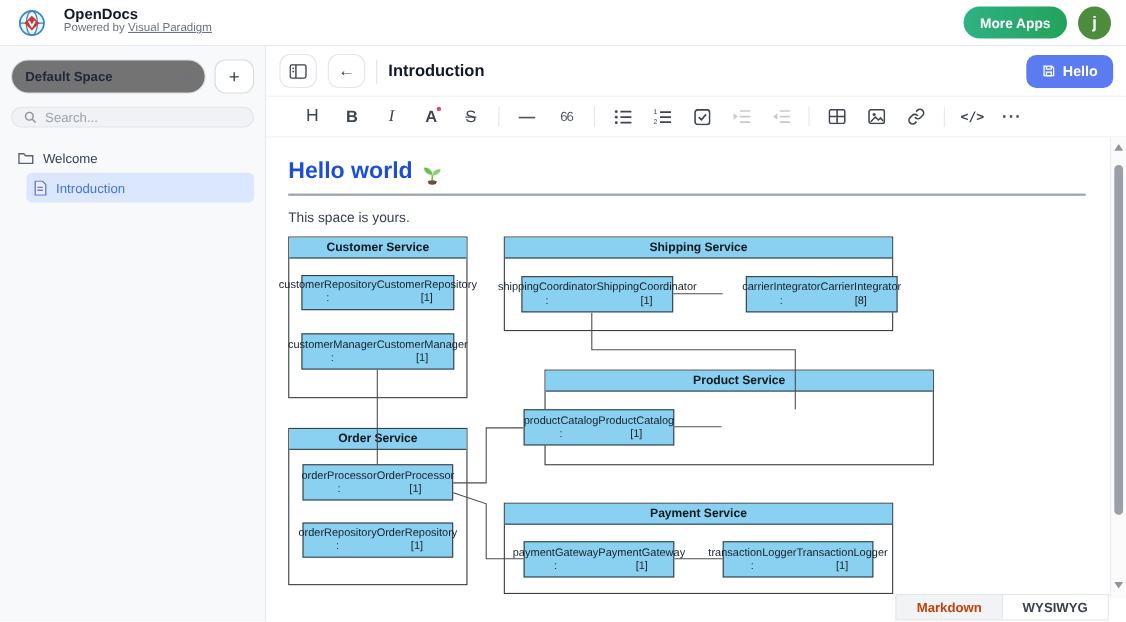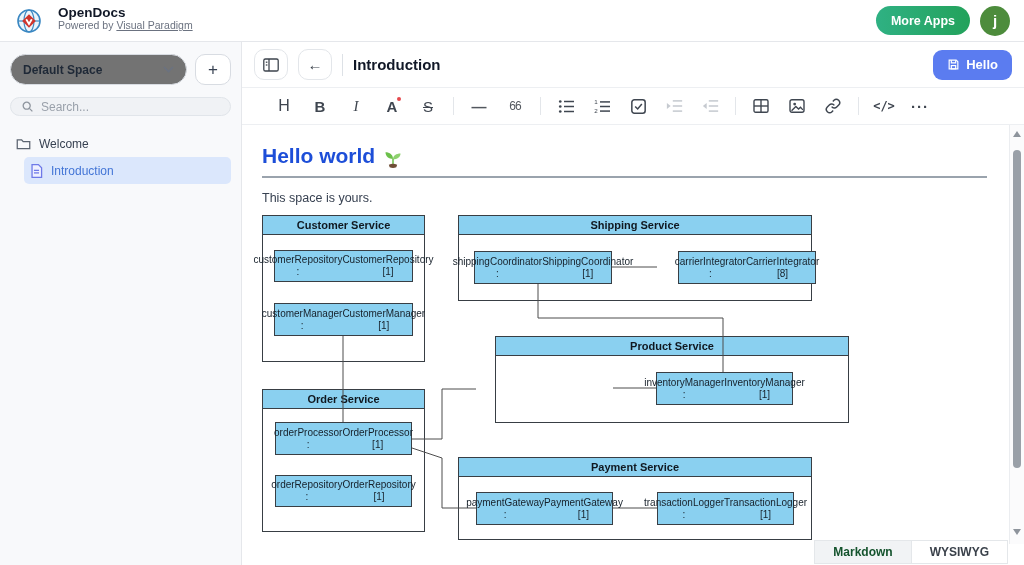--- a/index.html
+++ b/index.html
@@ -98,21 +98,21 @@
     border-bottom:6px solid #8e949c; }
   .sb-arrow-down { top:404px; border-left:4.5px solid transparent; border-right:4.5px solid transparent;
     border-top:6px solid #8e949c; }
   .sb-thumb { position:absolute; top:25px; left:3px; width:8px; height:318px; border-radius:4px;
     background:#9aa0a8; cursor:grab; }
 
   
   .mode-tabs { position:absolute; bottom:1px; right:16px; display:flex; z-index:6; }
   .mode-tab { height:24px; padding:0 18px; display:flex; align-items:center; font-size:12px;
     font-weight:bold; border:1px solid #e4e7ea; cursor:pointer; }
-  .mode-tab.inactive { background:#f1f3f5; color:#14532d; }
+  .mode-tab.inactive { background:#f1f3f5; color:#c2410c; }
   .mode-tab.active { background:#fff; color:#3b424b; border-left:none; }
 
   svg { display:block; }
 </style>
 </head>
 <body>
 
 <div class="top-header">
   <div class="brand">
     <span>
@@ -355,23 +355,23 @@
             <span>CustomerManager [1]</span>
           </div>
           <div class="dnode" style="left:212px;top:36px;width:138px;height:33px;">
             <span>shippingCoordinator :</span>
             <span>ShippingCoordinator [1]</span>
           </div>
           <div class="dnode" style="left:416px;top:36px;width:138px;height:33px;">
             <span>carrierIntegrator :</span>
             <span>CarrierIntegrator [8]</span>
           </div>
-          <div class="dnode" style="left:394px;top:157px;width:137px;height:33px;">
-            <span>inventoryManager :</span>
-            <span>InventoryManager [1]</span>
+          <div class="dnode" style="left:214px;top:157px;width:137px;height:33px;">
+            <span>productCatalog :</span>
+            <span>ProductCatalog [1]</span>
           </div>
           <div class="dnode" style="left:13px;top:207px;width:137px;height:33px;">
             <span>orderProcessor :</span>
             <span>OrderProcessor [1]</span>
           </div>
           <div class="dnode" style="left:13px;top:260px;width:137px;height:32px;">
             <span>orderRepository :</span>
             <span>OrderRepository [1]</span>
           </div>
           <div class="dnode" style="left:214px;top:277px;width:137px;height:33px;">

